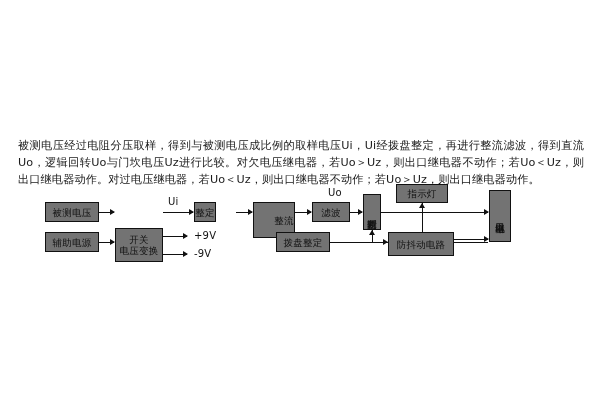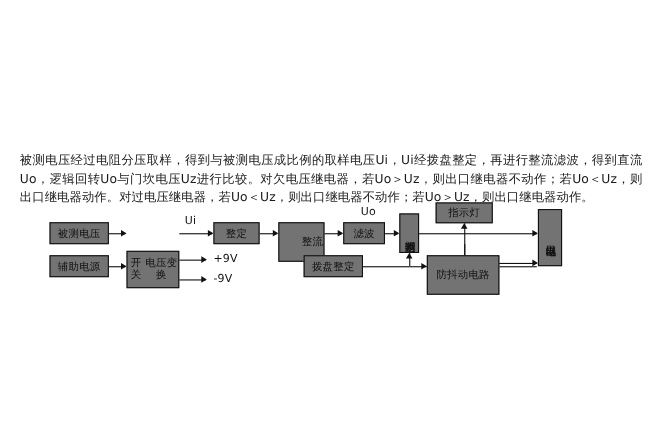--- a/index.html
+++ b/index.html
@@ -44,21 +44,21 @@
     font-size: 9.5px;
     color: #111;
     display: flex;
     align-items: center;
     justify-content: center;
     text-align: center;
     line-height: 11px;
     letter-spacing: 0.2px;
   }
   .box.two-line {
-    flex-direction: row;
+    flex-direction: column;
   }
   .lbl {
     position: absolute;
     font-size: 10px;
     color: #111;
     white-space: nowrap;
     letter-spacing: 0.2px;
   }
   .line-h {
     position: absolute;
@@ -103,21 +103,21 @@
     <div class="box" style="left:27px; top:6px; width:54px; height:20px;">被测电压</div>
 
     <div class="line-h" style="left:81px; top:16px; width:15px;"></div>
     <div class="arrow-r" style="left:92px; top:13px;"></div>
 
 
     <div class="line-h" style="left:145px; top:16px; width:30px;"></div>
     <div class="arrow-r" style="left:171px; top:13px;"></div>
     <div class="lbl" style="left:150px; top:0px;text-align:right;">Ui</div>
 
-    <div class="box" style="left:176px; top:6px; width:42px; height:20px;">整定</div>
+    <div class="box" style="left:176px; top:6px; width:22px; height:20px;">整定</div>
 
     <div class="line-h" style="left:218px; top:16px; width:16px;"></div>
     <div class="arrow-r" style="left:230px; top:13px;"></div>
 
     <div class="box" style="left:235px; top:6px; width:42px; height:36px;padding-left:20px;">整流</div>
 
     <div class="line-h" style="left:277px; top:16px; width:16px;"></div>
     <div class="arrow-r" style="left:289px; top:13px;"></div>
 
     <div class="box" style="left:294px; top:6px; width:38px; height:20px;">滤波</div>
@@ -159,20 +159,20 @@
 
     <div class="line-h" style="left:145px; top:58px; width:24px;"></div>
     <div class="arrow-r" style="left:165px; top:55px;"></div>
     <div class="lbl" style="left:176px; top:52px;">-9V</div>
 
     <div class="box" style="left:258px; top:36px; width:54px; height:20px;">拨盘整定</div>
     <div class="line-h" style="left:312px; top:46px; width:42px;"></div>
     <div class="line-v" style="left:354px; top:34px; height:12px;"></div>
     <div class="arrow-u" style="left:351px; top:34px;"></div>
 
-    <div class="box" style="left:370px; top:36px; width:66px; height:36px;">防抖动电路</div>
+    <div class="box" style="left:370px; top:36px; width:66px; height:24px;">防抖动电路</div>
     <div class="line-v" style="left:404px; top:26px; height:10px;"></div>
     <div class="line-h" style="left:354px; top:46px; width:16px;"></div>
     <div class="arrow-r" style="left:365px; top:43px;"></div>
     <div class="line-h" style="left:436px; top:46px; width:34px;"></div>
 
   </div>
 </div>
 
 </body></html>

